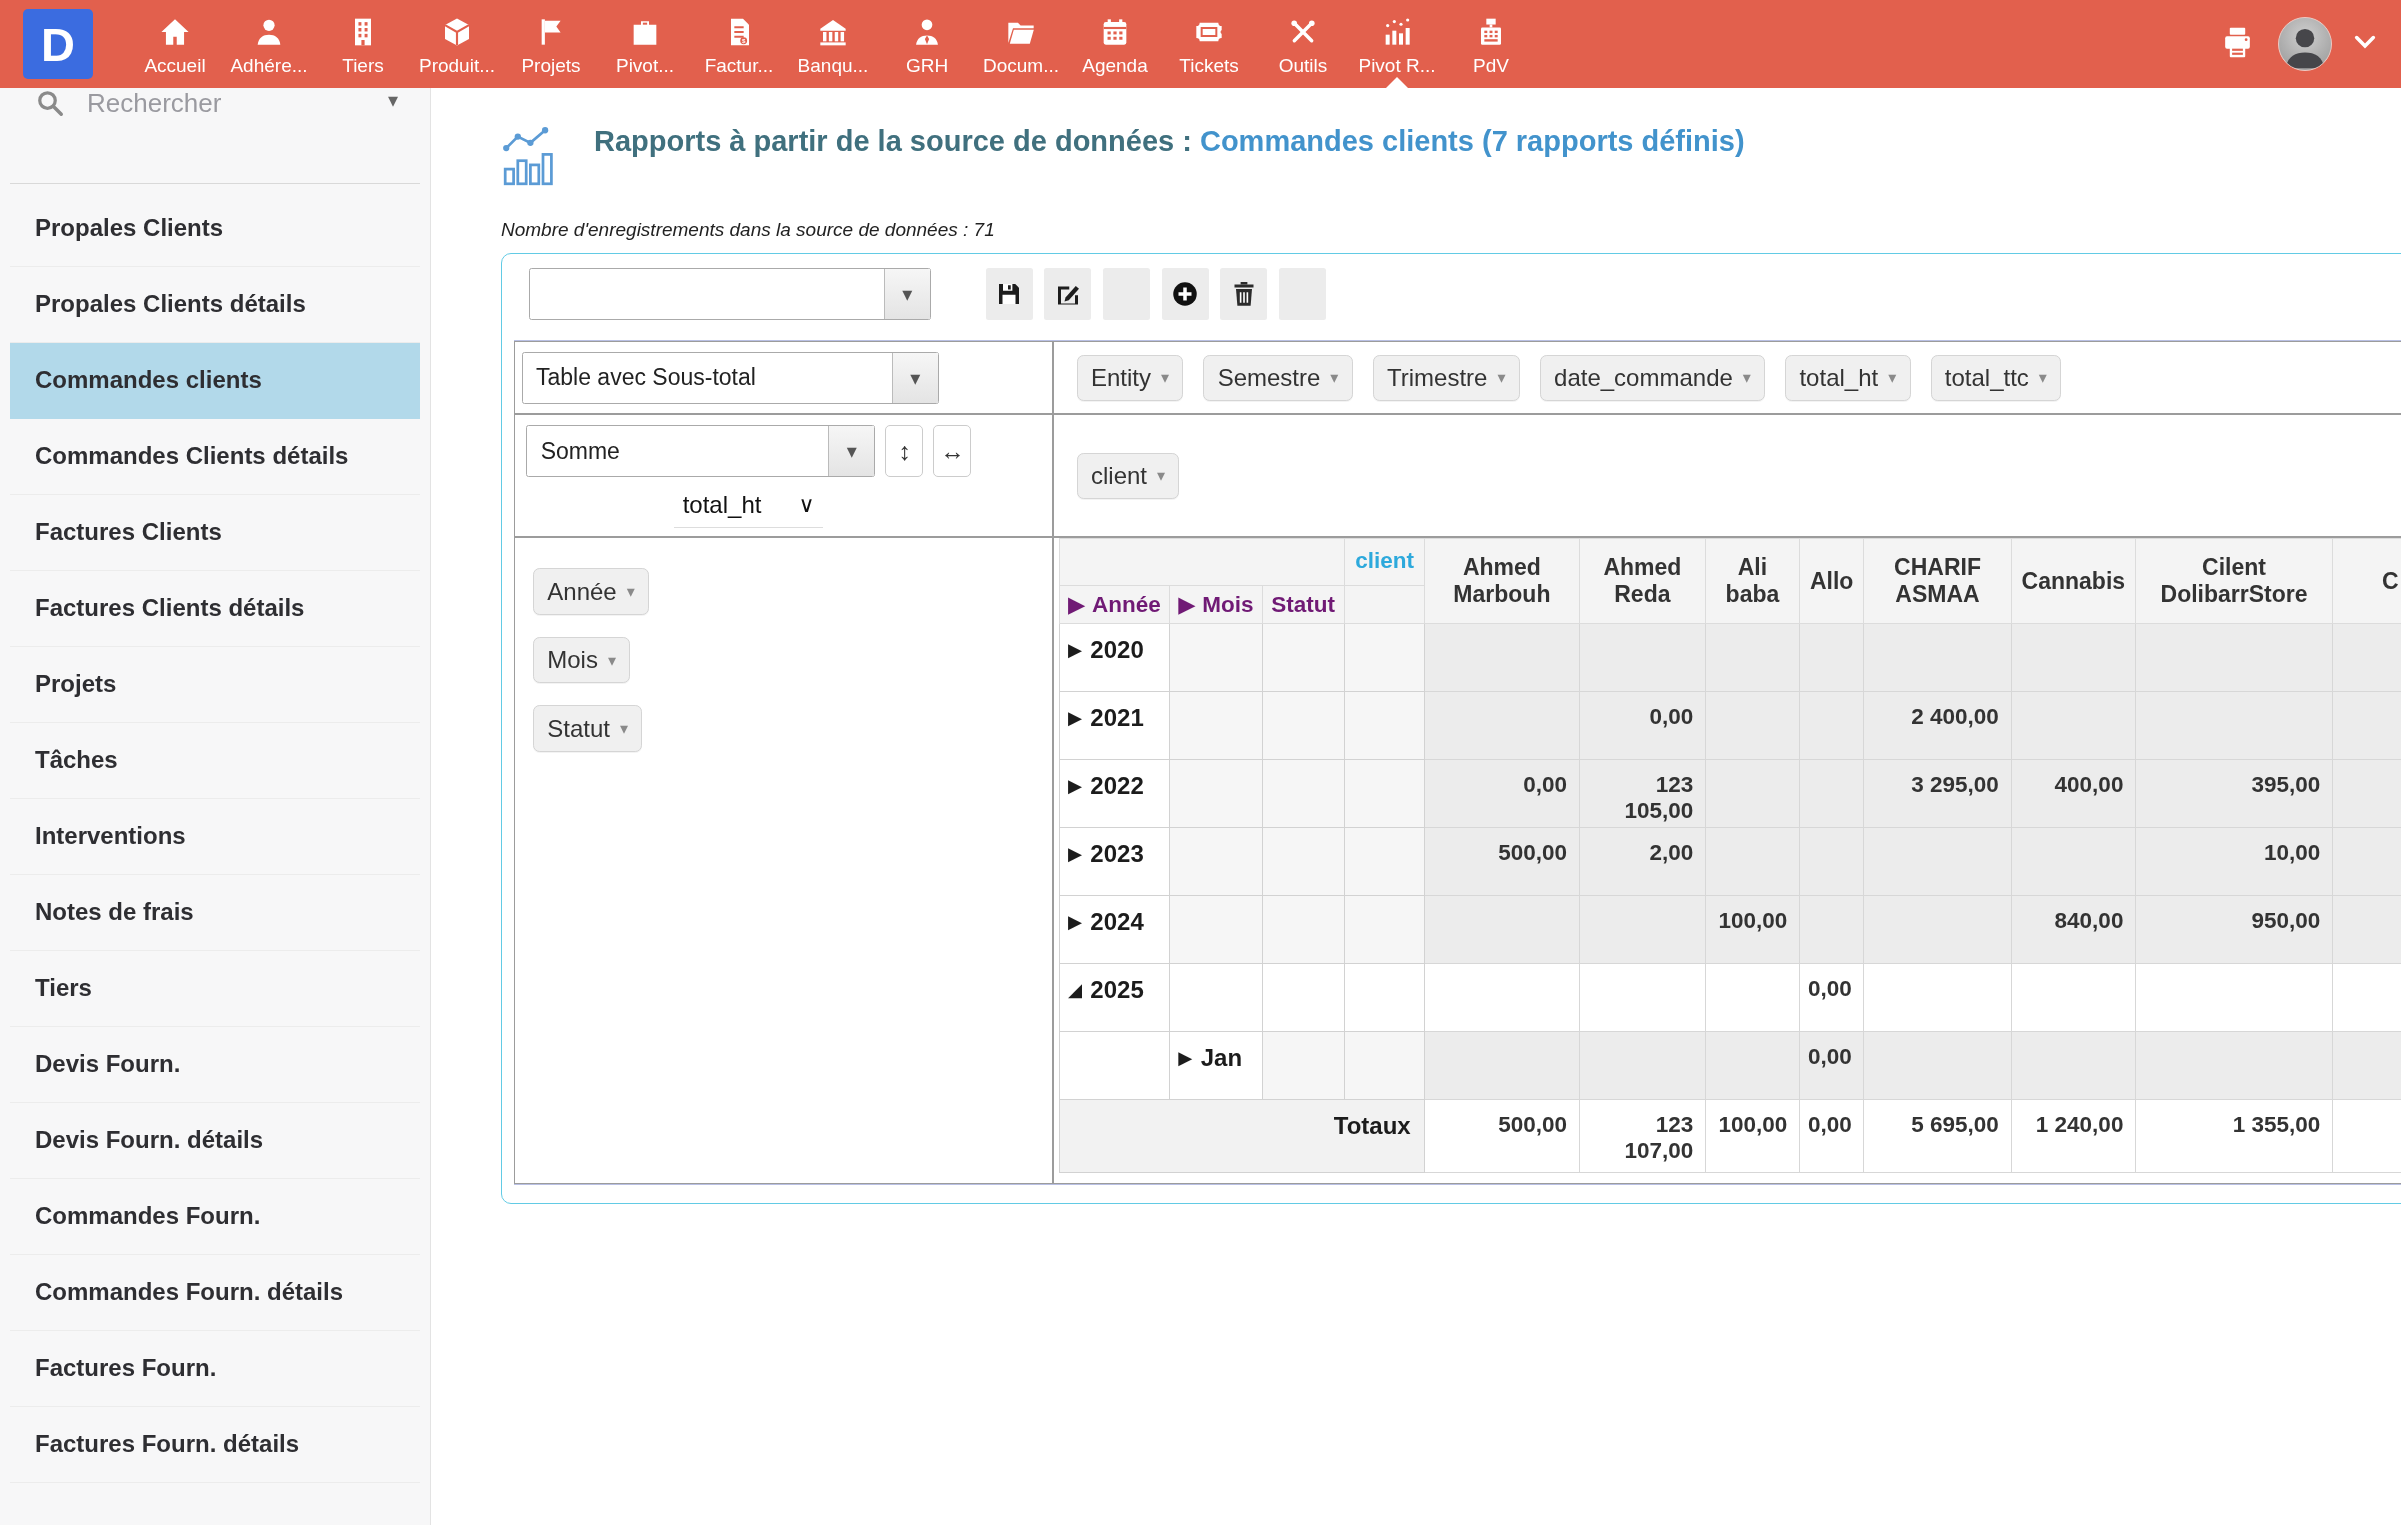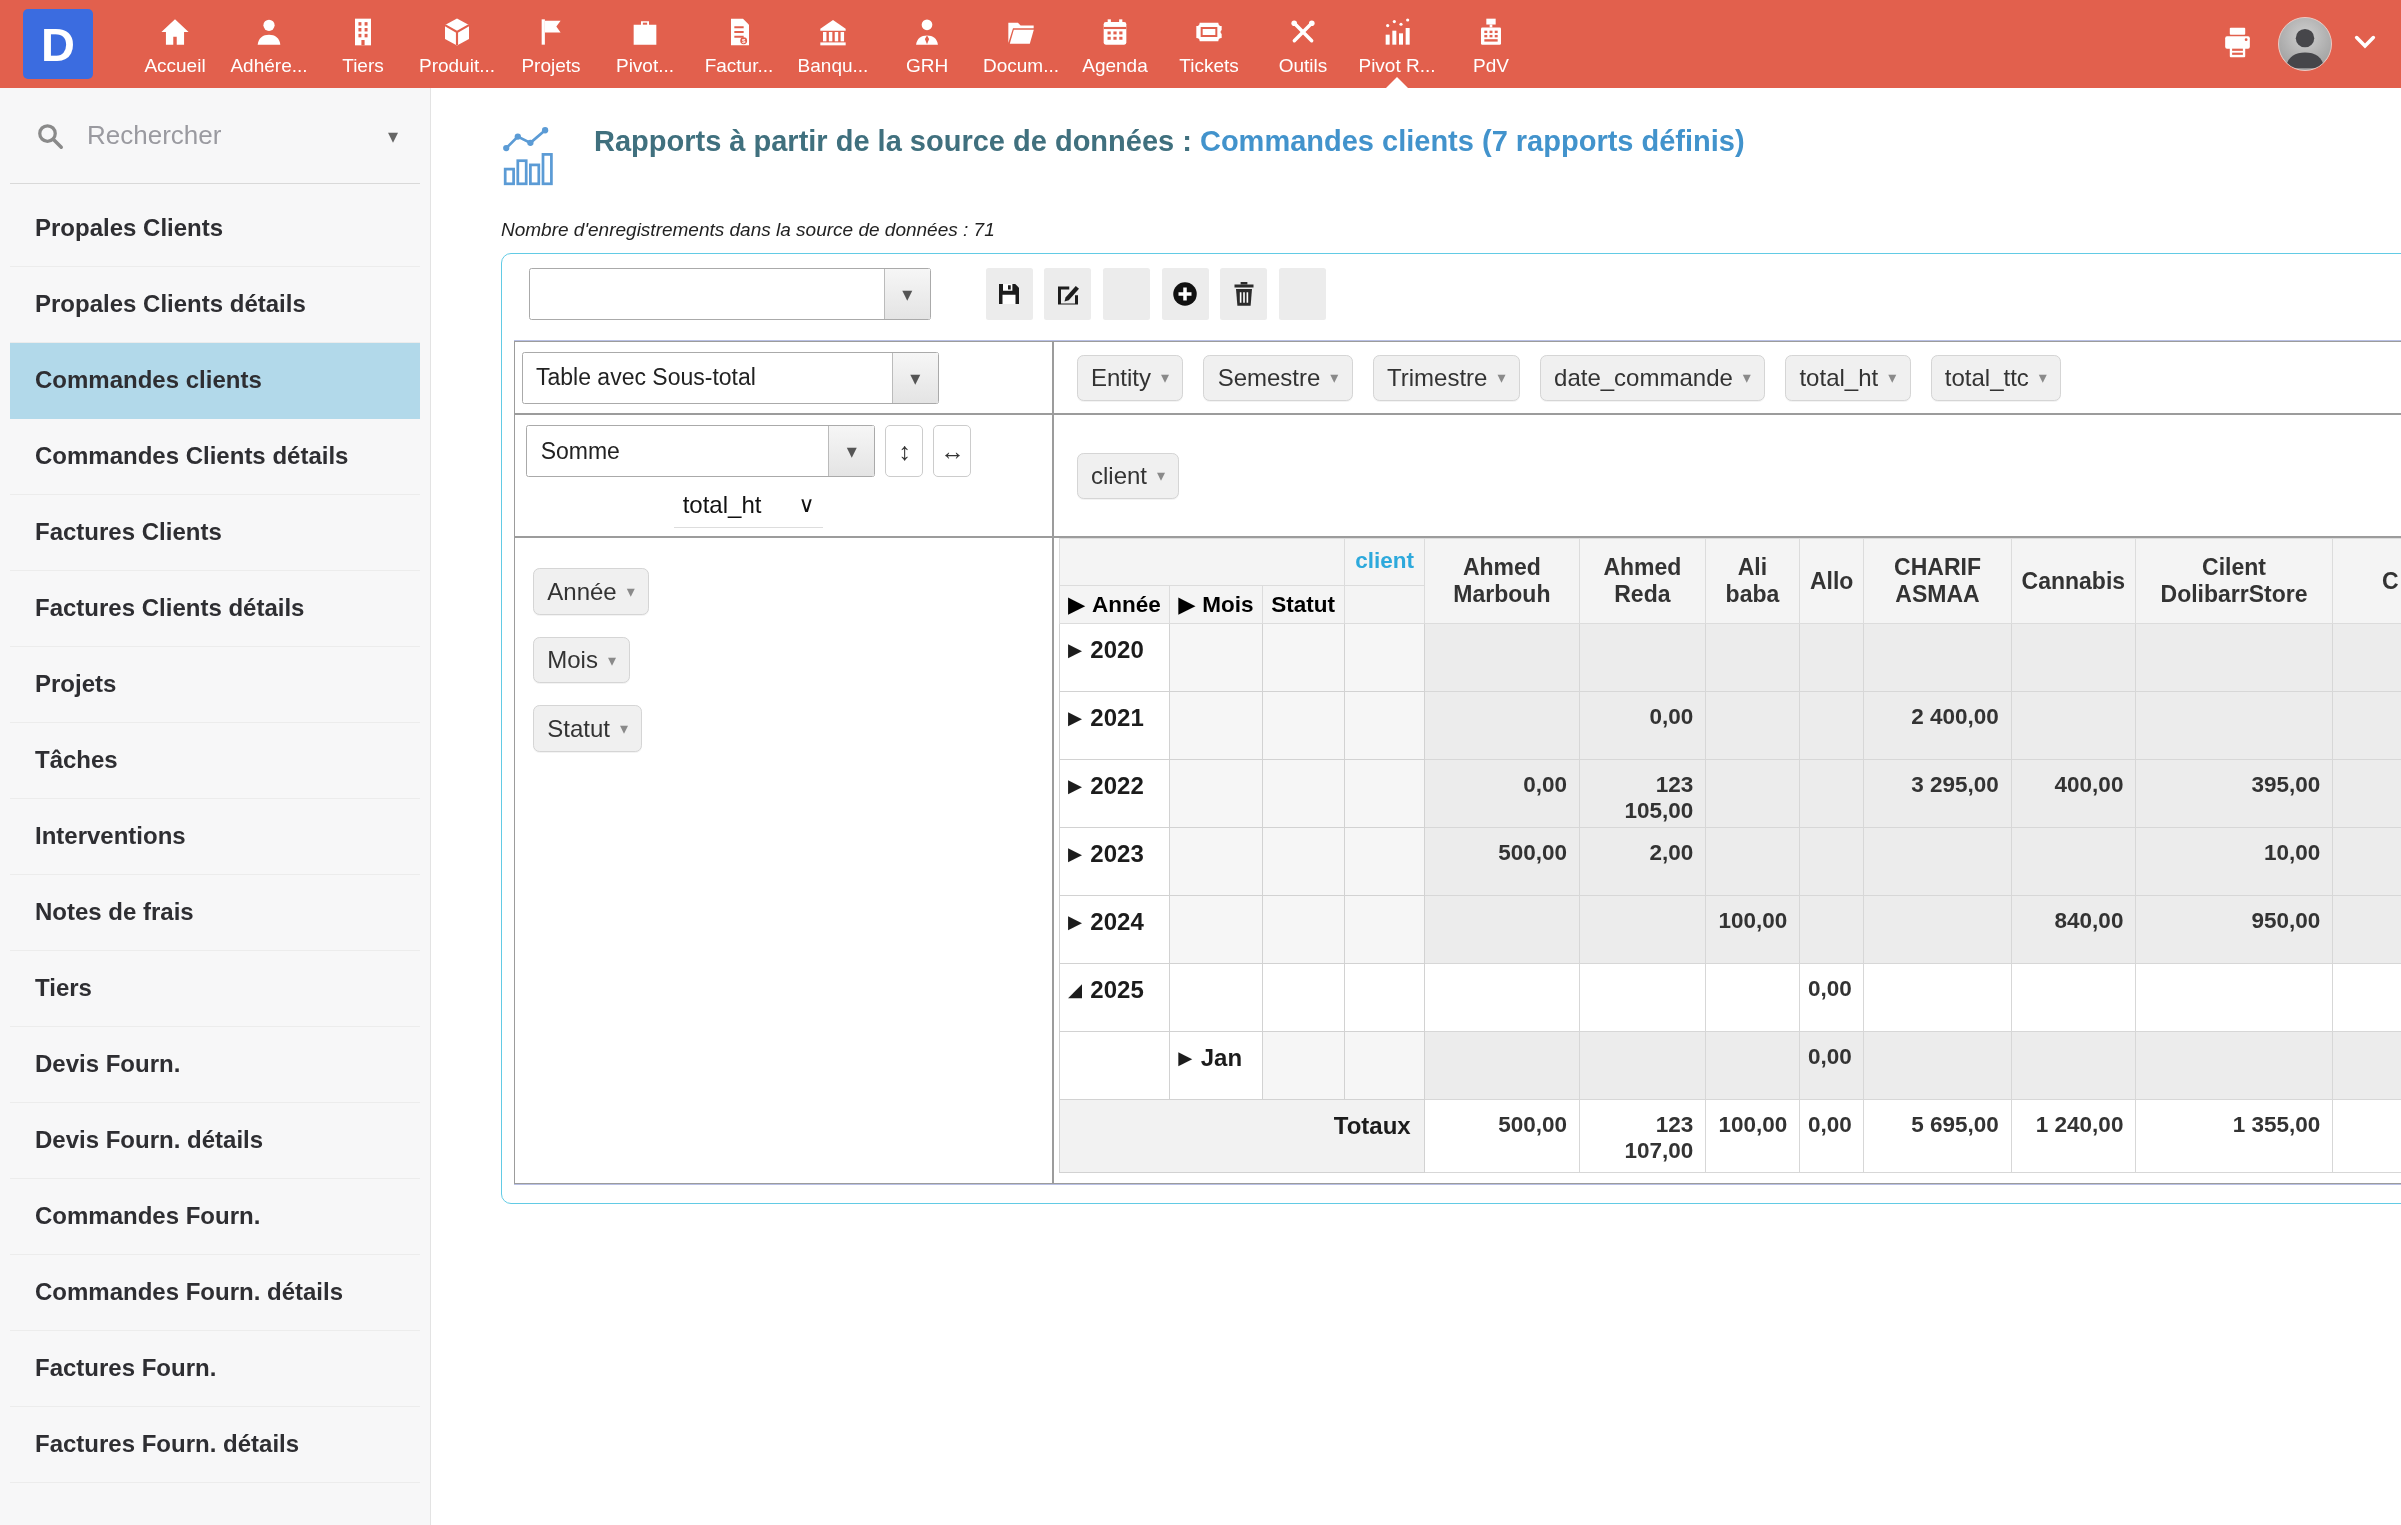--- a/index.html
+++ b/index.html
@@ -40,21 +40,21 @@
   .print-btn svg{width:37px;height:37px;}
   .avatar{width:52px;height:52px;border-radius:50%;overflow:hidden;border:1.7px solid #eec9c2;background:#c9c9c9;}
   .avatar svg{width:100%;height:100%;}
   .user-chevron svg{width:22px;height:16.7px;}
   
   .sidebar{
     position:absolute;left:0;top:88px;bottom:0;width:430px;
     background:#f7f7f8;border-right:0.8px solid #e3e3e3;
   }
   .search-row{
-    height:95px;display:flex;align-items:center;padding:0 22px 0 25px;
+    height:95px;display:flex;align-items:flex-start;padding:0 22px 0 25px;
     border-bottom:0.8px solid #d9d9d9;margin:0 10px;
   }
   .search-row svg{width:30px;height:30px;flex:0 0 auto;}
   .search-placeholder{color:#9a9aa0;font-size:26px;margin-left:22px;flex:1;}
   .search-caret{color:#666;font-size:20px;}
   .side-list{list-style:none;margin:6.7px 0 0 0;padding:0;}
   .side-item{
     height:75px;display:flex;align-items:center;padding-left:25px;
     font-size:24px;font-weight:bold;color:#2e2e32;cursor:pointer;
     border-bottom:0.8px solid #ececec;margin:0 10px;
@@ -131,21 +131,21 @@
   table.pvt th,table.pvt td{box-sizing:border-box;vertical-align:top;}
   .pvt thead th{
     background:#f4f4f4;border:0.8px solid #dcdcdc;font-size:23px;color:#333;
     font-weight:bold;padding:8.3px 10px;text-align:center;vertical-align:middle;
   }
   .pvt thead th.corner{border-bottom:none;}
   .pvt thead th.colaxis{
     color:#2da9dc;text-align:left;font-size:22.5px;vertical-align:top;height:47px;
   }
   .pvt thead th.under-axis{border-top:none;}
-  .pvt thead th.rowaxis{color:#000000;text-align:left;font-size:22.5px;padding:5px 8.3px;}
+  .pvt thead th.rowaxis{color:#701a75;text-align:left;font-size:22.5px;padding:5px 8.3px;}
   .pvt thead th.rowaxis .arr{margin-right:6.7px;}
   .pvt tbody tr{height:68px;}
   .pvt tbody th{border:0.8px solid #d2d2d2;background:#fff;font-size:24px;color:#1c1c1c;
     font-weight:bold;text-align:left;padding:11.7px 8.3px 0 8.3px;}
   .pvt tbody th .arr{font-size:18.3px;margin-right:8.3px;position:relative;top:-1.7px;}
   .pvt tbody th.sp{background:#f6f6f6;}
   .pvt tbody td{
     border:0.8px solid #d7d7d7;background:#ececec;font-size:22.5px;font-weight:bold;color:#333;
     text-align:right;padding:11.7px 11.7px 0 5px;
   }

